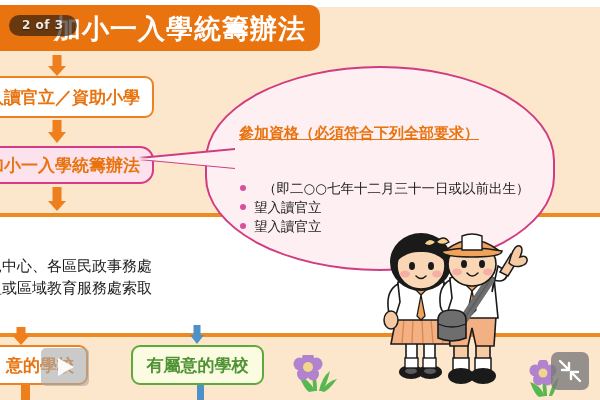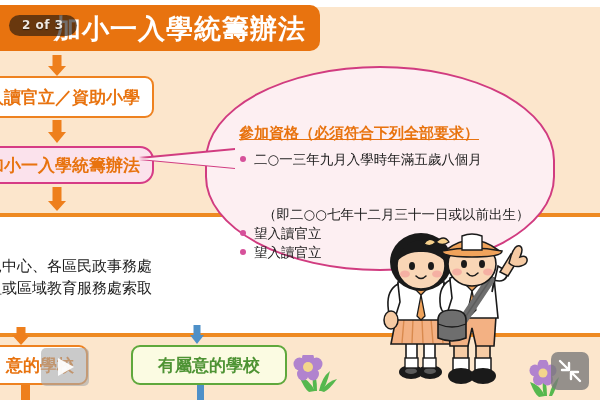--- a/index.html
+++ b/index.html
@@ -108,21 +108,21 @@
     background: #FBFBE2;
     border: 2.5px solid #5FA83C;
     border-radius: 9px;
     color: #4E9334;
     justify-content: center;
   }
 
   #box-official  { left: -46px; top: 76px;  width: 200px; height: 42px; }
   #box-central   { left: -46px; top: 146px; width: 200px; height: 38px; }
   #box-left-pref { left: -62px; top: 345px; width: 150px; height: 40px; }
-  #box-has-pref  { left: 131px; top: 345px; width: 156px; height: 40px; }
+  #box-has-pref  { left: 131px; top: 345px; width: 133px; height: 40px; }
 
   
   .plain-block {
     position: absolute;
     left: -58px;
     top: 232px;
     width: 320px;
     color: #1b1b1b;
     font-size: 15px;
     line-height: 1.5;
@@ -363,21 +363,20 @@
       <div>立分配組或區域教育服務處索取</div>
     </div>
 
     <div class="bubble"></div>
     <div class="bubble-tail"></div>
 
     <div class="bubble-content">
       <div class="bubble-title">參加資格（必須符合下列全部要求）</div>
       <ul class="bubble-list">
         <li>
-          <span>二○一三年九月入學時年滿五歲八個月</span>
           <span class="sub">（即二○○七年十二月三十一日或以前出生）</span>
         </li>
         <li>
           <span>望入讀官立</span>
         </li>
         <li>
           <span>望入讀官立</span>
         </li>
       </ul>
     </div>

